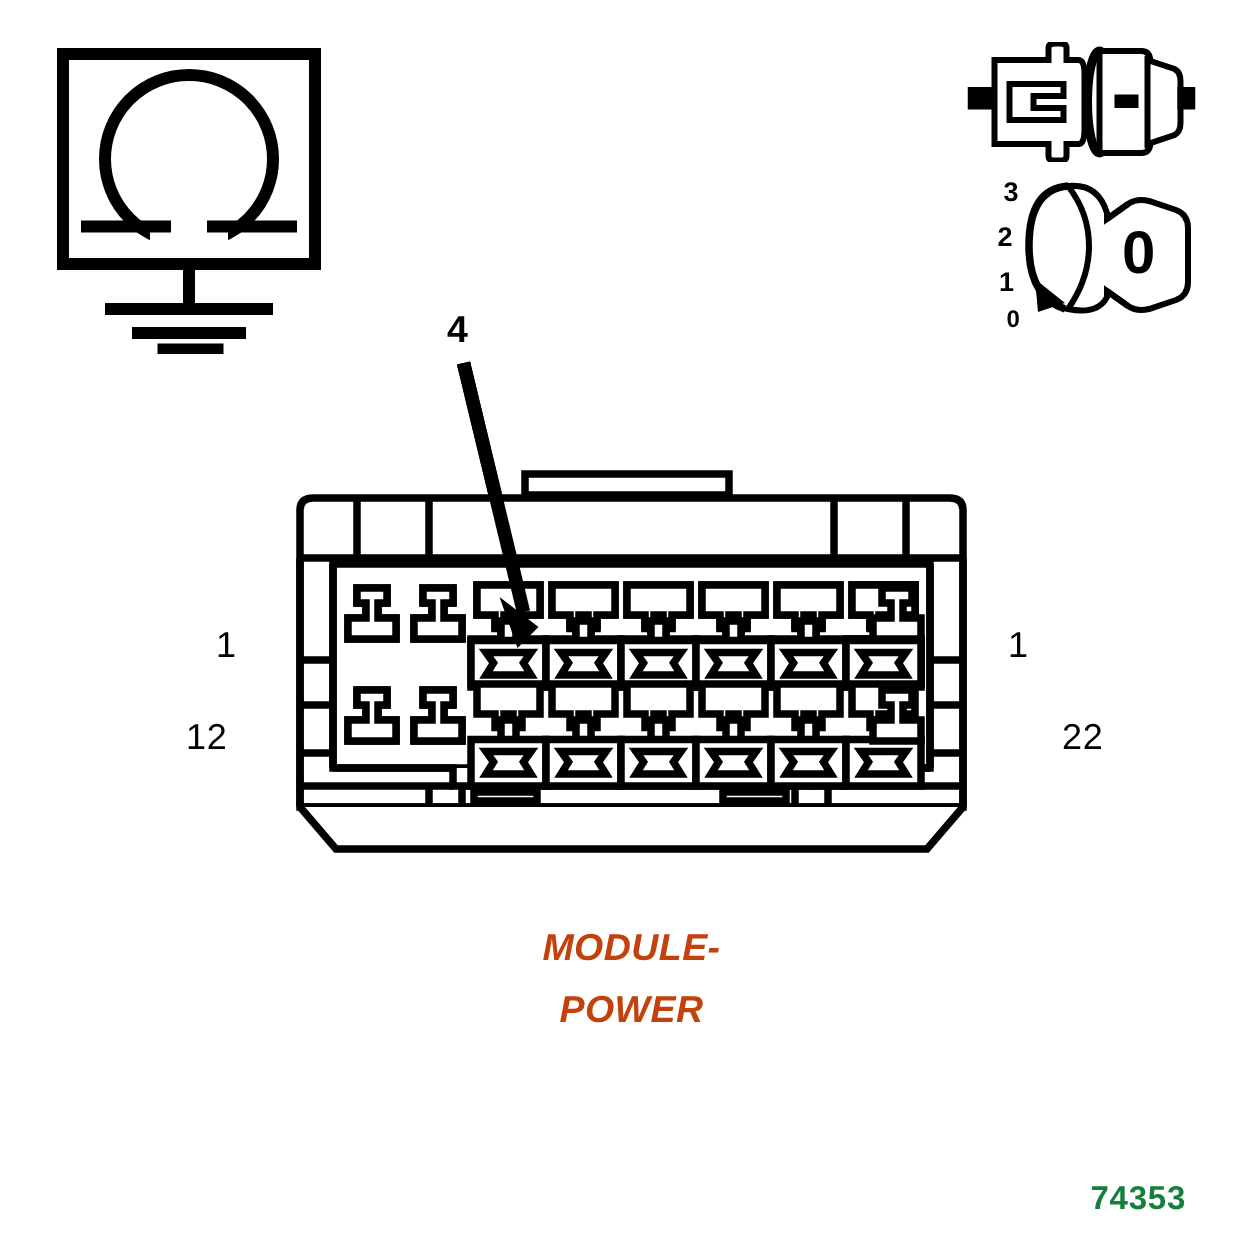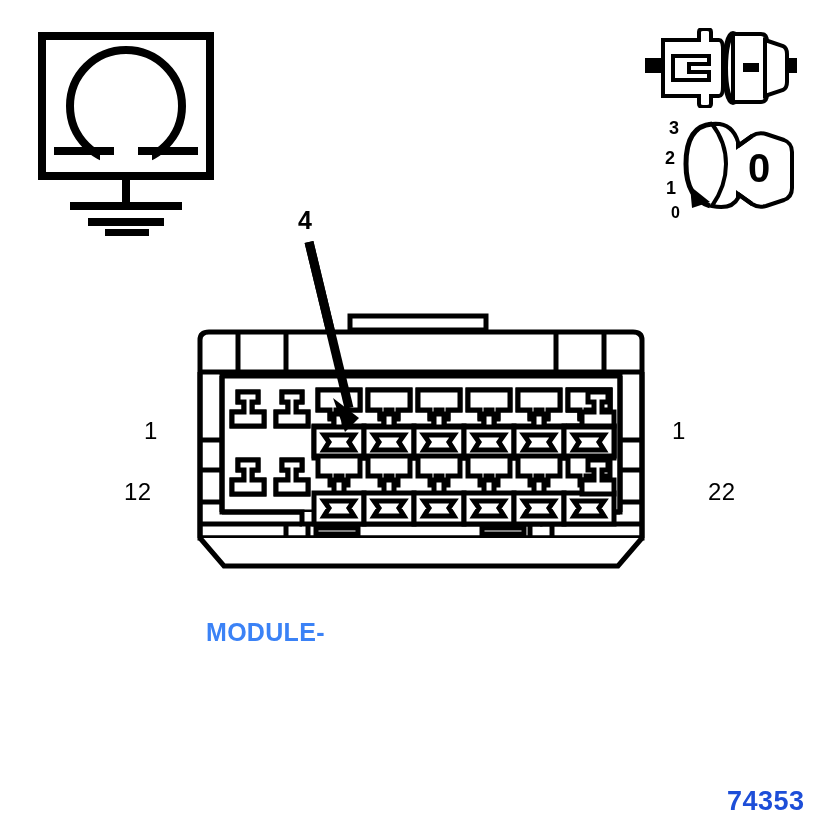--- a/index.html
+++ b/index.html
@@ -53,35 +53,37 @@
   #pin-label-tl { left: 144px; top: 417px; }
   #pin-label-bl { left: 124px; top: 478px; }
   #pin-label-tr { left: 672px; top: 417px; }
   #pin-label-br { left: 668px; top: 478px; margin-left: 40px; }
 
   
   #caption {
     left: 206px;
     top: 612px;
     width: 430px;
+    text-align: center;
     font-size: 25px;
     font-weight: bold;
-    color: #3b82f6;
+    color: #c2410c;
     line-height: 41px;
     letter-spacing: 0.3px;
+    font-style: italic;
   }
   #caption div { white-space: nowrap; }
 
   
   #figure-number {
     left: 727px;
     top: 786px;
-    font-size: 27px;
+    font-size: 22px;
     font-weight: bold;
-    color: #1d4ed8;
+    color: #15803d;
     letter-spacing: 0.5px;
   }
 </style>
 </head>
 <body>
 
 <div id="page">
 
   <div class="abs" id="ohm-symbol">
     <svg width="176" height="196" viewBox="0 0 176 196" xmlns="http://www.w3.org/2000/svg">
@@ -394,17 +396,18 @@
     </svg>
   </div>
 
   <div class="abs pin-label" id="pin-label-tl">1</div>
   <div class="abs pin-label" id="pin-label-bl">12</div>
   <div class="abs pin-label" id="pin-label-tr">1</div>
   <div class="abs pin-label" id="pin-label-br">22</div>
 
   <div class="abs" id="caption">
     <div>MODULE-</div>
+    <div>POWER</div>
   </div>
 
   <div class="abs" id="figure-number">74353</div>
 
 </div>
 
 </body></html>

